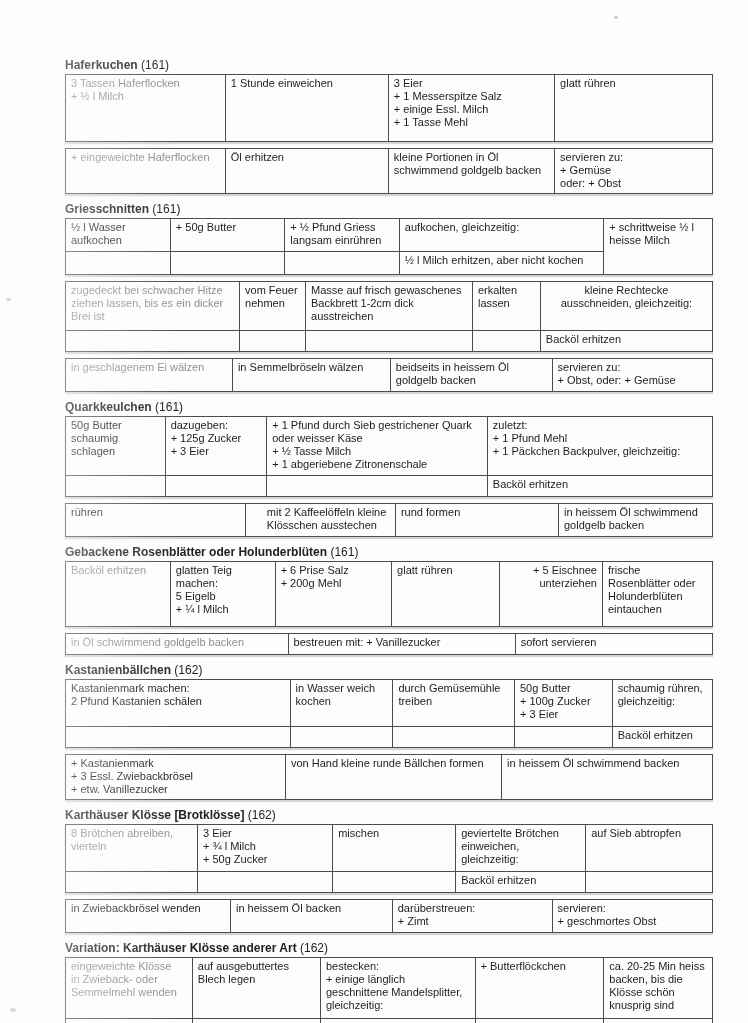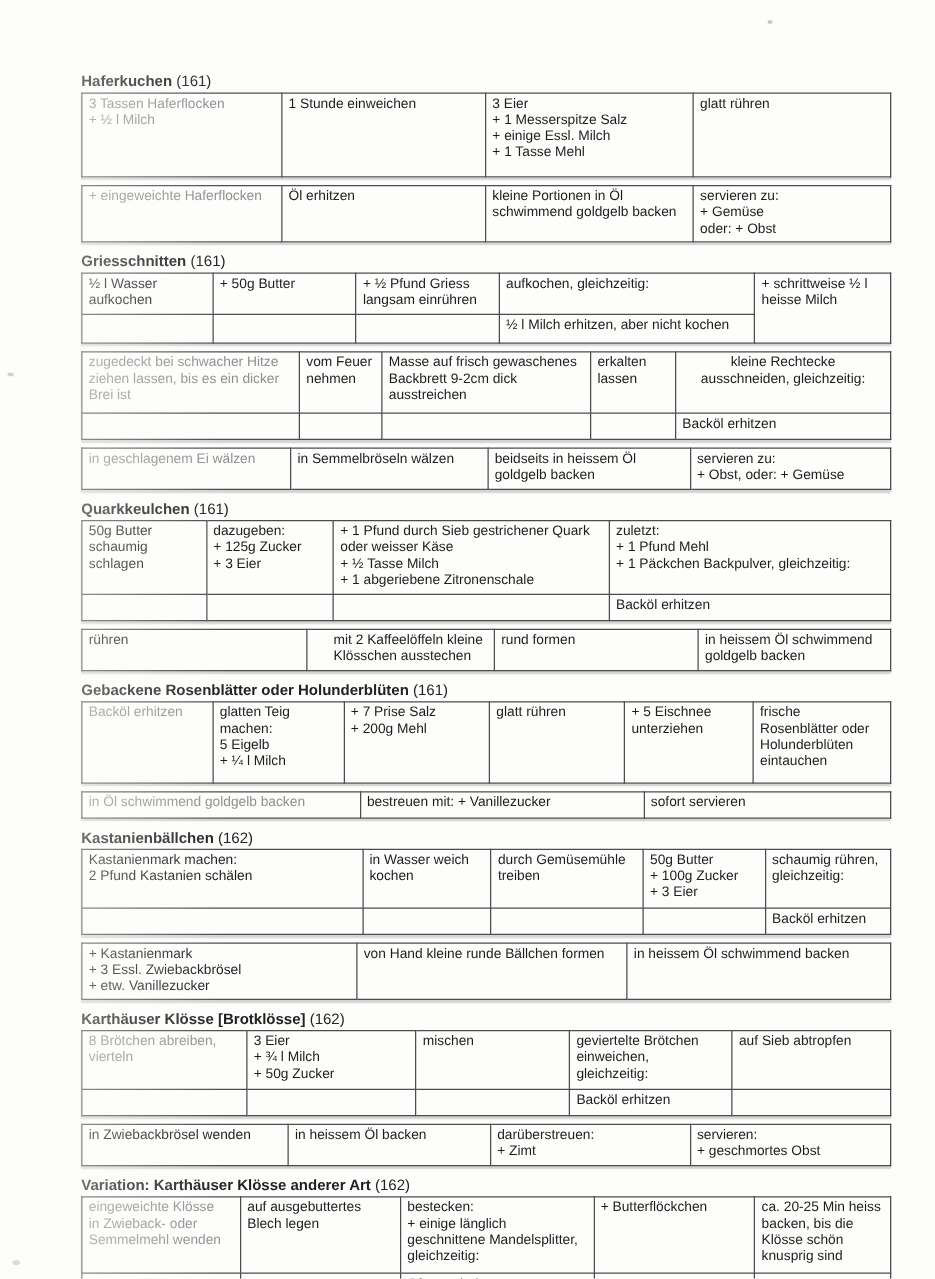--- a/index.html
+++ b/index.html
@@ -142,21 +142,21 @@
             <col style="width: 26.6%;">
           </colgroup>
           <tbody>
             <tr>
               <td class="fade" style="height: 44px;">zugedeckt bei schwacher Hitze
 ziehen lassen, bis es ein dicker
 Brei ist</td>
               <td style="height: 44px;">vom Feuer
 nehmen</td>
               <td style="height: 44px;">Masse auf frisch gewaschenes
-Backbrett 9-2cm dick
+Backbrett 1-2cm dick
 ausstreichen</td>
               <td style="height: 44px;">erkalten
 lassen</td>
               <td style="height: 44px; text-align: center;">kleine Rechtecke
 ausschneiden, gleichzeitig:</td>
             </tr>
             <tr>
               <td style="height: 16px;"></td>
               <td style="height: 16px;"></td>
               <td style="height: 16px;"></td>
@@ -247,24 +247,24 @@
             <col style="width: 15.9%;">
             <col style="width: 17%;">
           </colgroup>
           <tbody>
             <tr>
               <td class="fade" style="height: 60px;">Backöl erhitzen</td>
               <td style="height: 60px;">glatten Teig
 machen:
 5 Eigelb
 + ¼ l Milch</td>
-              <td style="height: 60px;">+ 7 Prise Salz
+              <td style="height: 60px;">+ 6 Prise Salz
 + 200g Mehl</td>
               <td style="height: 60px;">glatt rühren</td>
-              <td style="height: 60px;">+ 5 Eischnee
+              <td style="height: 60px; text-align: right;">+ 5 Eischnee
 unterziehen</td>
               <td style="height: 60px;">frische
 Rosenblätter oder
 Holunderblüten
 eintauchen</td>
             </tr>
           </tbody>
         </table>
         <table class="rtable">
           <colgroup>

